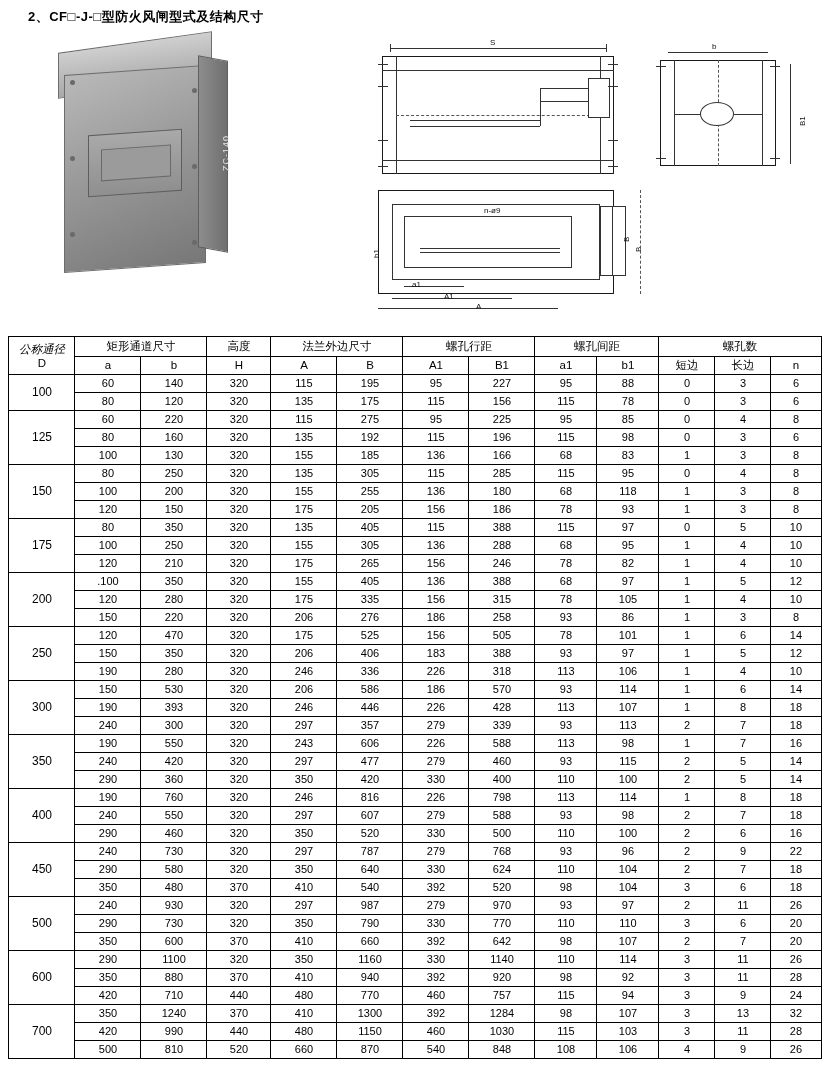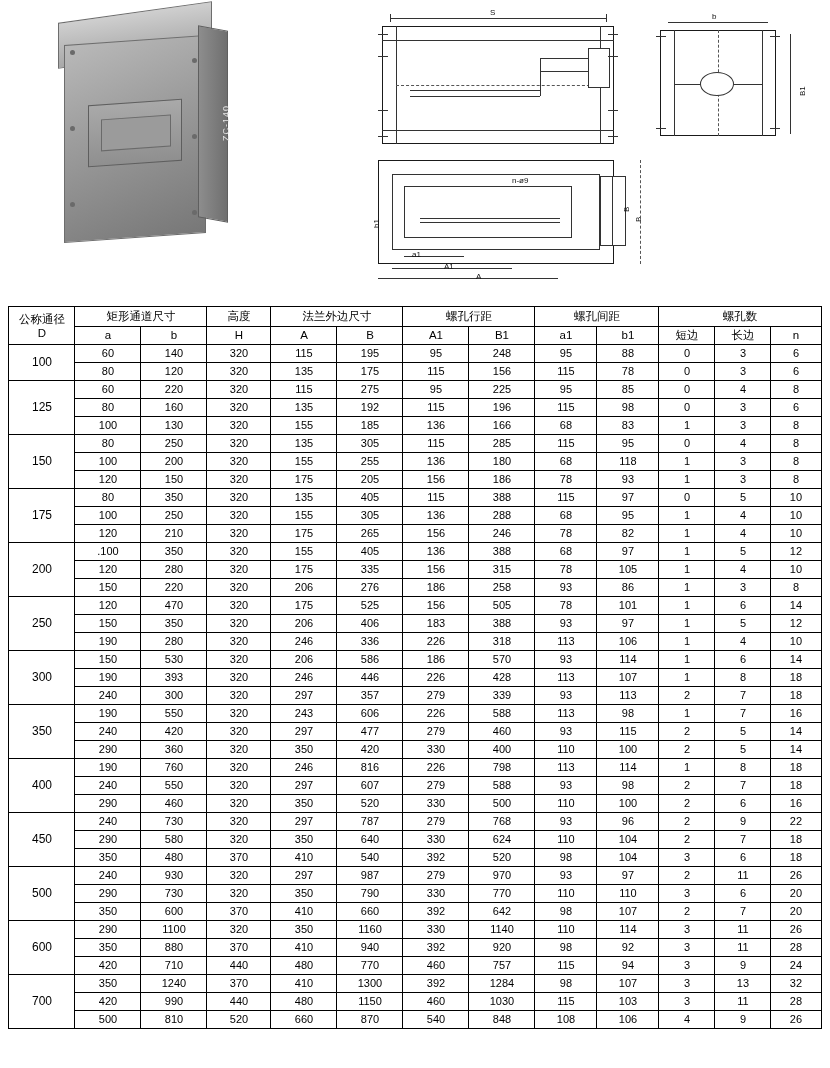--- a/index.html
+++ b/index.html
@@ -196,20 +196,21 @@
   col.c-b1 { width: 62px; }
   col.c-dn { width: 56px; }
   col.c-cb { width: 56px; }
   col.c-n { width: 50px; }
 </style>
 </head>
 <body>
 
 <div class="page">
 
+  <div class="title">2、CF□-J-□型防火风闸型式及结构尺寸</div>
 
   <div class="figures">
 
     <div class="photo-wrap">
       <div class="photo">
         <div class="ph-top"></div>
         <div class="ph-body"></div>
         <div class="ph-side"></div>
         <div class="ph-panel"></div>
         <div class="ph-bolt" style="left:22px;top:44px"></div>
@@ -267,21 +268,21 @@
     </div>
 
     <div>
       <div class="draw" style="left:378px;top:160px;width:236px;height:104px;"></div>
       <div class="draw thin" style="left:392px;top:174px;width:208px;height:76px;"></div>
       <div class="draw thin" style="left:404px;top:186px;width:168px;height:52px;"></div>
       <div class="hline" style="left:420px;top:218px;width:140px;"></div>
       <div class="hline" style="left:420px;top:222px;width:140px;"></div>
       <div class="draw thin" style="left:600px;top:176px;width:26px;height:70px;"></div>
       <div class="vline" style="left:612px;top:176px;height:70px;"></div>
-      <div class="dimtext" style="left:512px;top:176px;">n-ø9</div>
+      <div class="dimtext" style="left:484px;top:176px;">n-ø9</div>
       <div class="dimtext rot" style="left:372px;top:228px;">b1</div>
       <div class="dimtext rot" style="left:622px;top:212px;">B</div>
       <div class="dimtext rot" style="left:634px;top:222px;">B</div>
       <div class="hline" style="left:404px;top:256px;width:60px;"></div>
       <div class="dimtext" style="left:412px;top:250px;">a1</div>
       <div class="hline" style="left:392px;top:268px;width:120px;"></div>
       <div class="dimtext" style="left:444px;top:262px;">A1</div>
       <div class="hline" style="left:378px;top:278px;width:180px;"></div>
       <div class="dimtext" style="left:476px;top:272px;">A</div>
       <div class="dash-v" style="left:640px;top:160px;height:104px;"></div>
@@ -301,21 +302,21 @@
         <col class="c-B1">
       <col class="c-a1">
         <col class="c-b1">
         <col class="c-dn">
         <col class="c-cb">
         <col class="c-n">
     </colgroup>
     <thead>
       <tr>
         <th rowspan="2">
-          <div style="line-height:14px;">公称通径</div>
+          <div style="line-height:14px;font-style:italic;">公称通径</div>
           <div style="line-height:14px;">D</div>
         </th>
         <th colspan="2">矩形通道尺寸</th>
         <th>高度</th>
         <th colspan="2">法兰外边尺寸</th>
         <th colspan="2">螺孔行距</th>
         <th colspan="2">螺孔间距</th>
         <th colspan="3">螺孔数</th>
       </tr>
       <tr>
@@ -335,21 +336,21 @@
     </thead>
     <tbody id="spec-body">
         <tr>
           <td class="dcell" rowspan="2">100</td>
           <td>60</td>
           <td>140</td>
           <td>320</td>
           <td>115</td>
           <td>195</td>
           <td>95</td>
-          <td>248</td>
+          <td>227</td>
           <td>95</td>
           <td>88</td>
           <td>0</td>
           <td>3</td>
           <td>6</td>
         </tr>
         <tr>
           <td>80</td>
           <td>120</td>
           <td>320</td>

